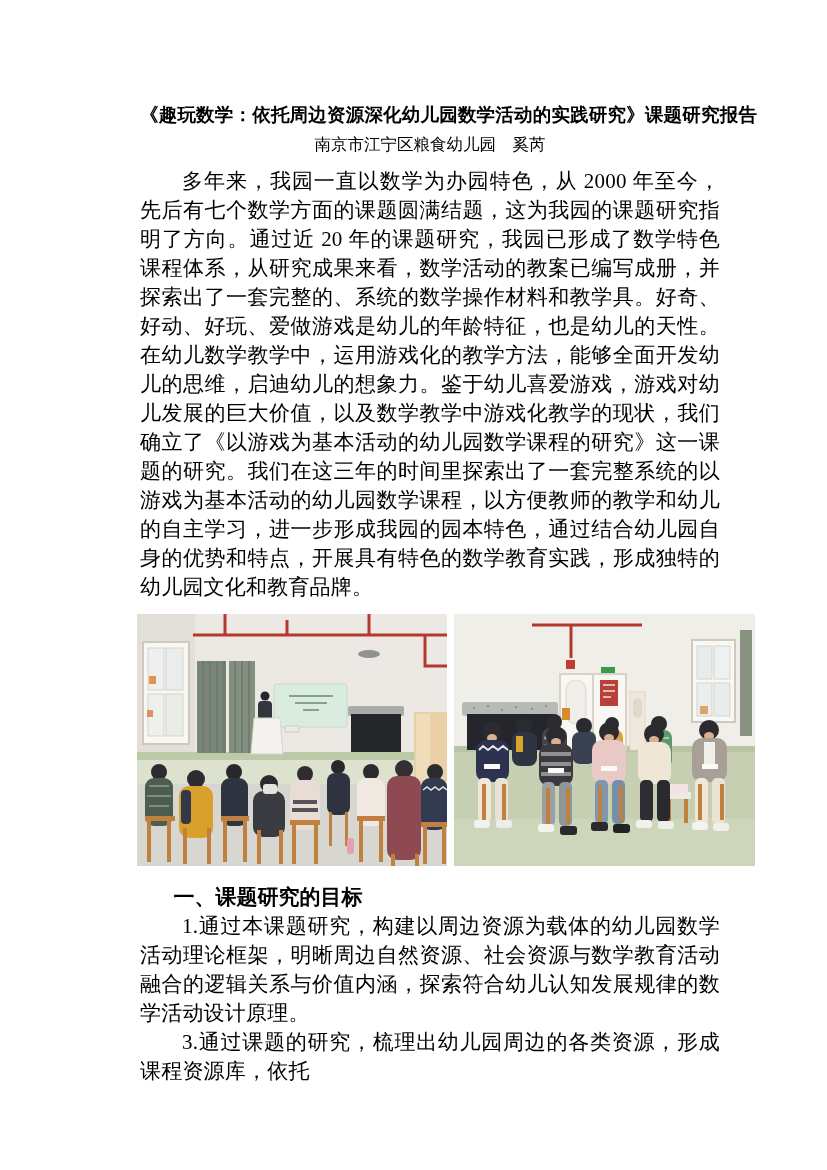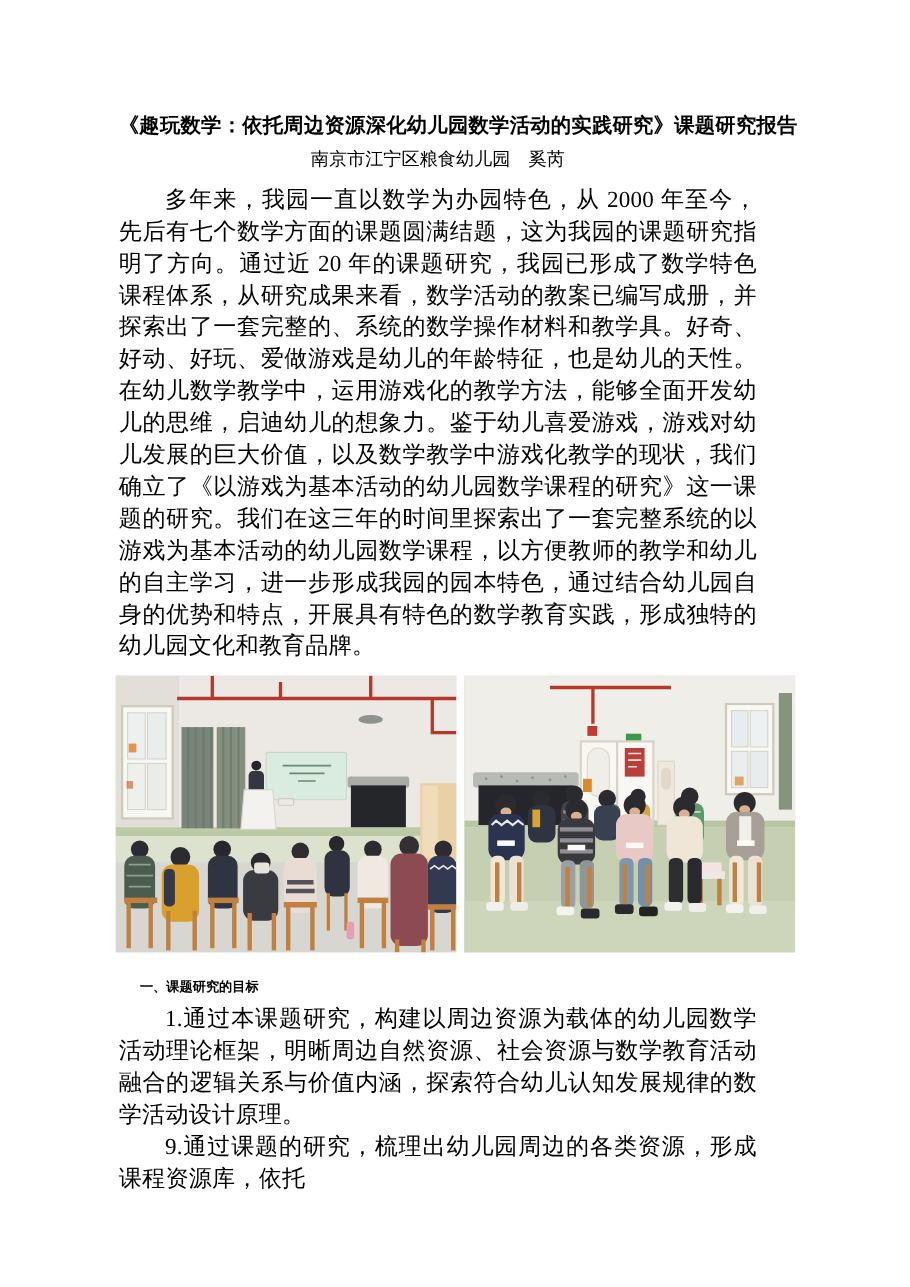--- a/index.html
+++ b/index.html
@@ -1,37 +1,37 @@
 <!DOCTYPE html>
 <html><head>
 <meta charset="utf-8">
 <style>
   html,body{margin:0;padding:0;background:#ffffff;}
   .page{
     position:relative;width:827px;height:1170px;background:#ffffff;
     overflow:hidden;color:#000;
     font-family:"Liberation Serif","DejaVu Serif",serif;
   }
-  .content{position:absolute;left:108px;top:100px;width:580px;}
+  .content{position:absolute;left:140px;top:100px;width:580px;}
   .doc-title{
     font-size:18.5px;font-weight:bold;text-align:center;line-height:30px;
     white-space:nowrap;letter-spacing:0.2px;
   }
   .byline{font-size:16.5px;text-align:center;line-height:30px;margin-bottom:7px;}
   .para{
     font-size:21px;line-height:29px;text-align:justify;text-indent:2em;
     letter-spacing:0.2px;margin:0;
   }
   .photos{display:flex;gap:7px;margin:12px 0 0 -3px;width:618px;}
   .photo{height:252px;overflow:hidden;background:#e9e7e2;}
   .photo.left{width:310px;}
   .photo.right{width:301px;}
   .photo svg{display:block;}
   .section-heading{
-    font-size:12px;font-weight:bold;line-height:29px;text-indent:1.6em;
+    font-size:21px;font-weight:bold;line-height:29px;text-indent:1.6em;
     margin:17px 0 0 0;
   }
 </style>
 </head>
 <body>
 
 <div class="page">
   <div class="content">
 
     <div class="doc-title">《趣玩数学：依托周边资源深化幼儿园数学活动的实践研究》课题研究报告</div>
@@ -286,16 +286,16 @@
             <rect x="248" y="150" width="16" height="5" fill="#fbfaf6"></rect>
             <rect x="244" y="170" width="4" height="36" fill="#c08040"></rect>
               <rect x="266" y="170" width="4" height="36" fill="#c08040"></rect>
           </g>
         </svg>
       </div>
     </div>
 
     <div class="section-heading">一、课题研究的目标</div>
     <p class="para">1.通过本课题研究，构建以周边资源为载体的幼儿园数学活动理论框架，明晰周边自然资源、社会资源与数学教育活动融合的逻辑关系与价值内涵，探索符合幼儿认知发展规律的数学活动设计原理。</p>
-    <p class="para">9.通过课题的研究，梳理出幼儿园周边的各类资源，形成课程资源库，依托</p>
+    <p class="para">3.通过课题的研究，梳理出幼儿园周边的各类资源，形成课程资源库，依托</p>
 
   </div>
 </div>
 
 </body></html>

